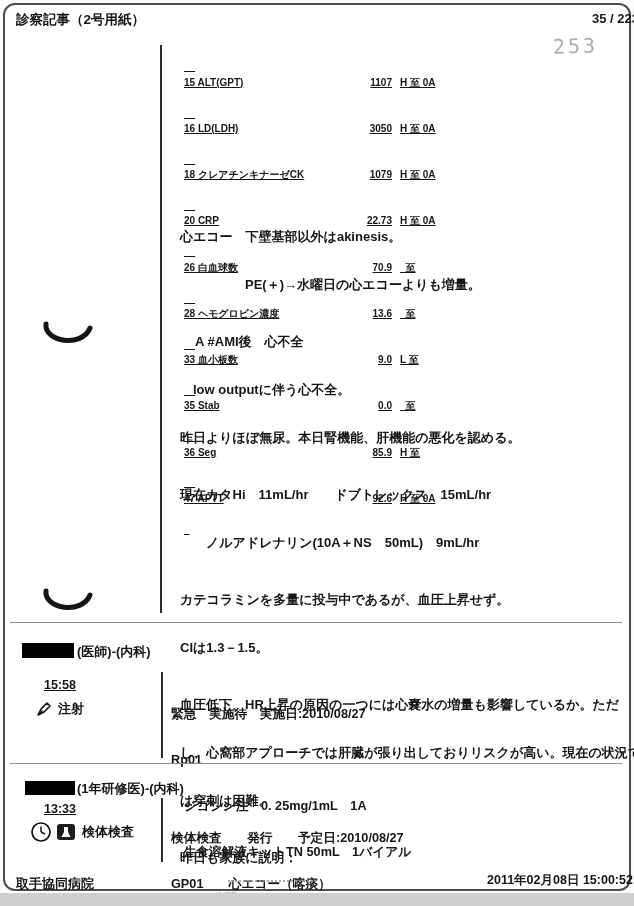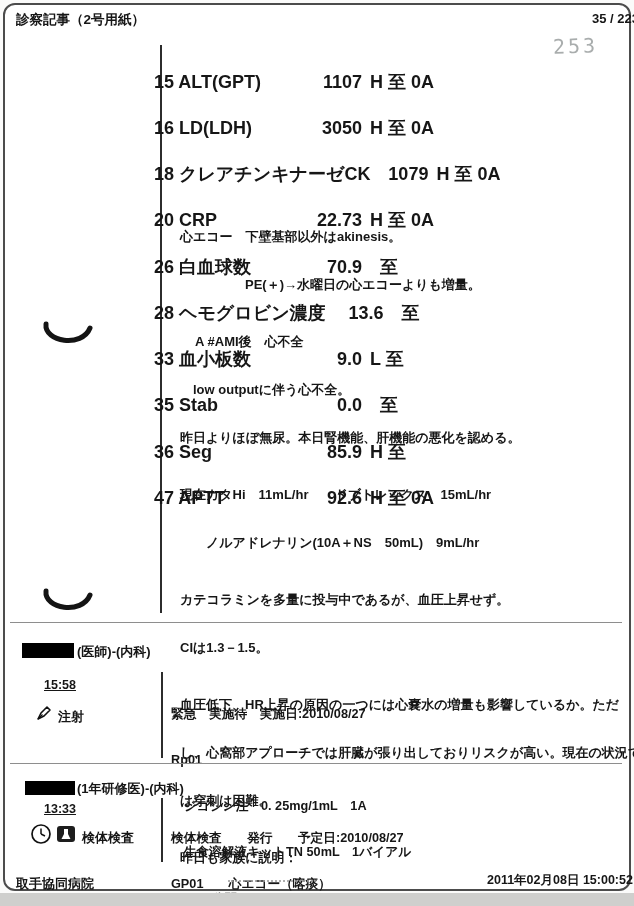--- a/index.html
+++ b/index.html
@@ -14,40 +14,40 @@
   .hdr-title{left:16px;top:11px;font-size:13.5px;text-align:center;}
   .hdr-page{left:558px;top:11px;font-size:13px;margin-left:34px;}
   .stamp{left:553px;top:34px;font-size:20px;color:#a9adad;letter-spacing:3px;
          font-family:"DejaVu Sans Mono",monospace;transform:rotate(-2deg);font-weight:400;}
 
   .vrule{position:absolute;width:1.5px;background:#2c2c2c;}
   .vrule1{left:160px;top:45px;height:568px;}
   .vrule2{left:161px;top:672px;height:86px;}
   .vrule3{left:161px;top:798px;height:64px;}
 
-  .labs{left:154px;top:44px;font-size:18px;line-height:15.4px;font-weight:600;}
+  .labs{left:184px;top:44px;font-size:10px;line-height:15.4px;font-weight:600;text-decoration:underline;}
   .lab-row{display:flex;}
   .lab-label{min-width:150px;white-space:pre;}
   .lab-num{width:58px;text-align:right;white-space:pre;}
   .lab-flags{padding-left:8px;white-space:pre;}
 
   .note{left:163px;top:197px;width:462px;font-size:13px;line-height:16px;font-weight:600;}
   .note div{white-space:pre;padding-left:17px;}
   .note .gap{margin-top:9px;}
   .note .outdent{padding-left:0;margin-left:32px;}
 
   .divider{position:absolute;left:10px;width:612px;height:1px;background:#8e8e8e;}
   .divider1{top:622px;}
   .divider2{top:763px;}
 
   .redact{position:absolute;background:#000;height:15px;width:52px;}
   .sec-head{font-size:13px;}
 
   .time{font-size:12.5px;text-decoration:underline;font-weight:600;}
-  .cat-label{font-size:13px;font-weight:700;margin-top:8px;}
+  .cat-label{font-size:13px;font-weight:700;}
   .sec-body{font-size:12.7px;line-height:15.4px;font-weight:600;}
   .sec-body div{white-space:pre;}
 
   .footer-hospital{left:16px;top:875px;font-size:13px;}
   .footer-dt{left:487px;top:872px;font-size:12.5px;}
   .footer-smudge{position:absolute;left:228px;top:880px;width:88px;height:0;
                  border-top:2px dotted #9a9a9a;opacity:.8;}
 
   .punch{position:absolute;}
   .icon-wrap{position:absolute;display:flex;align-items:center;}

